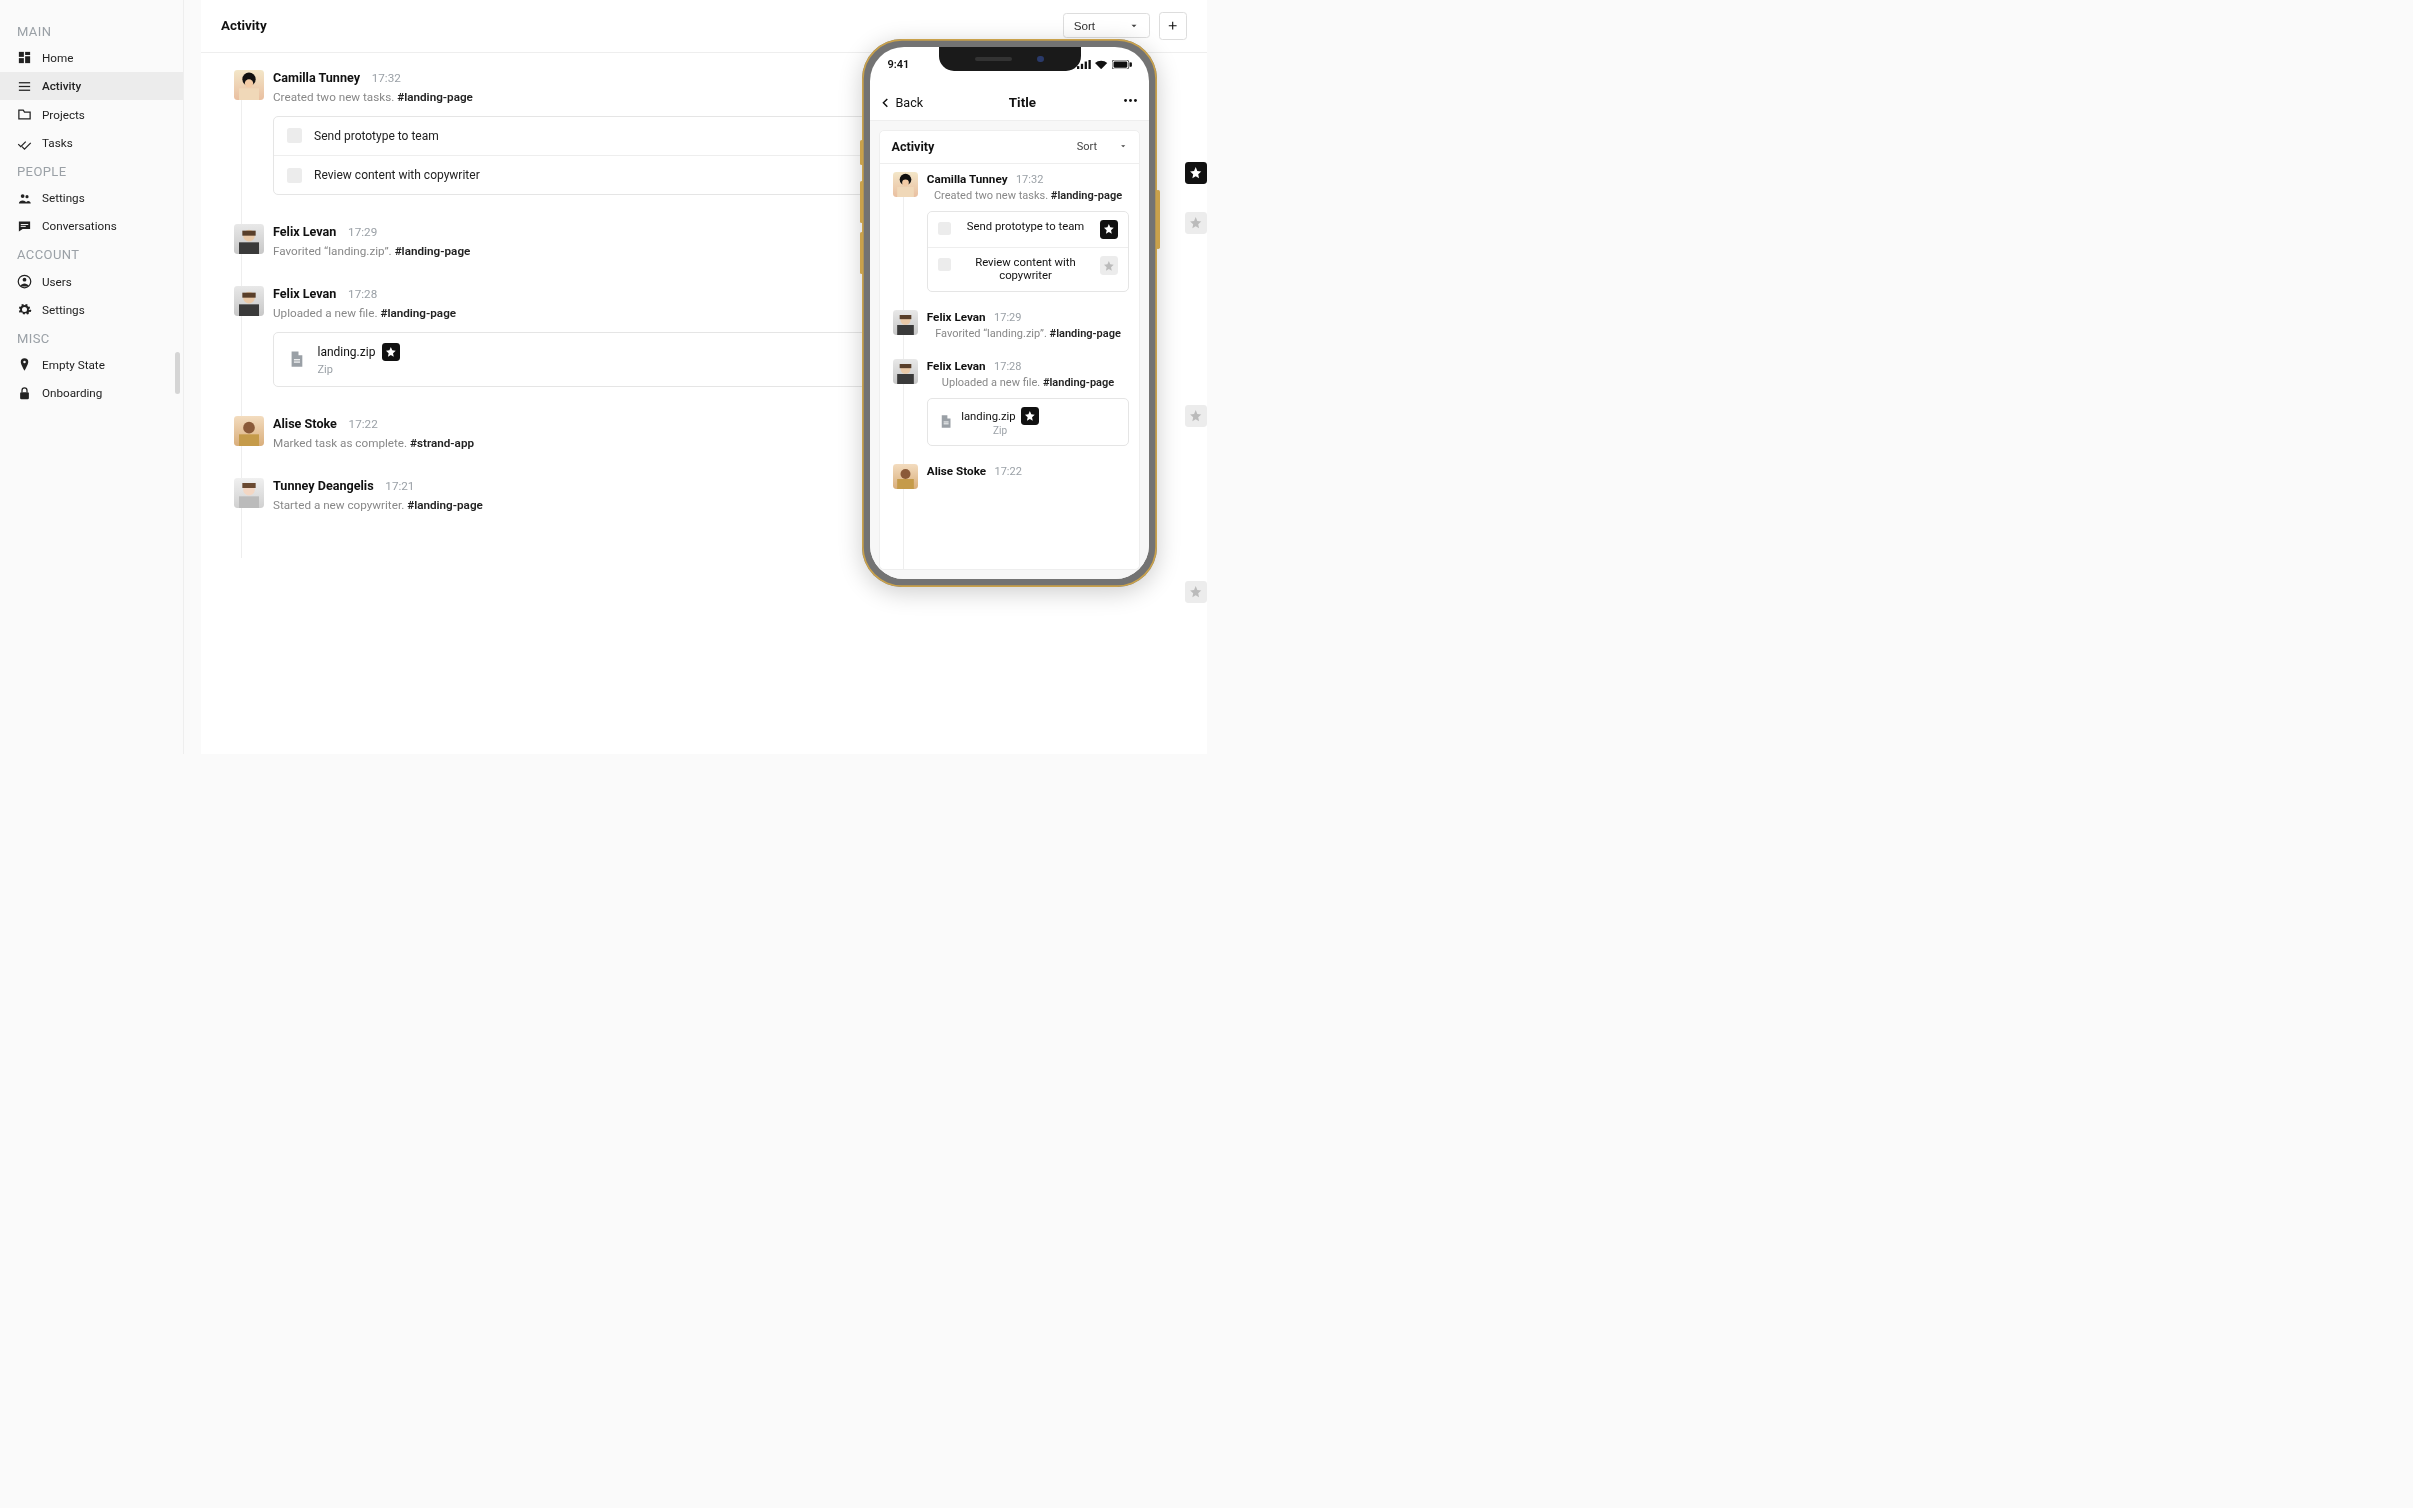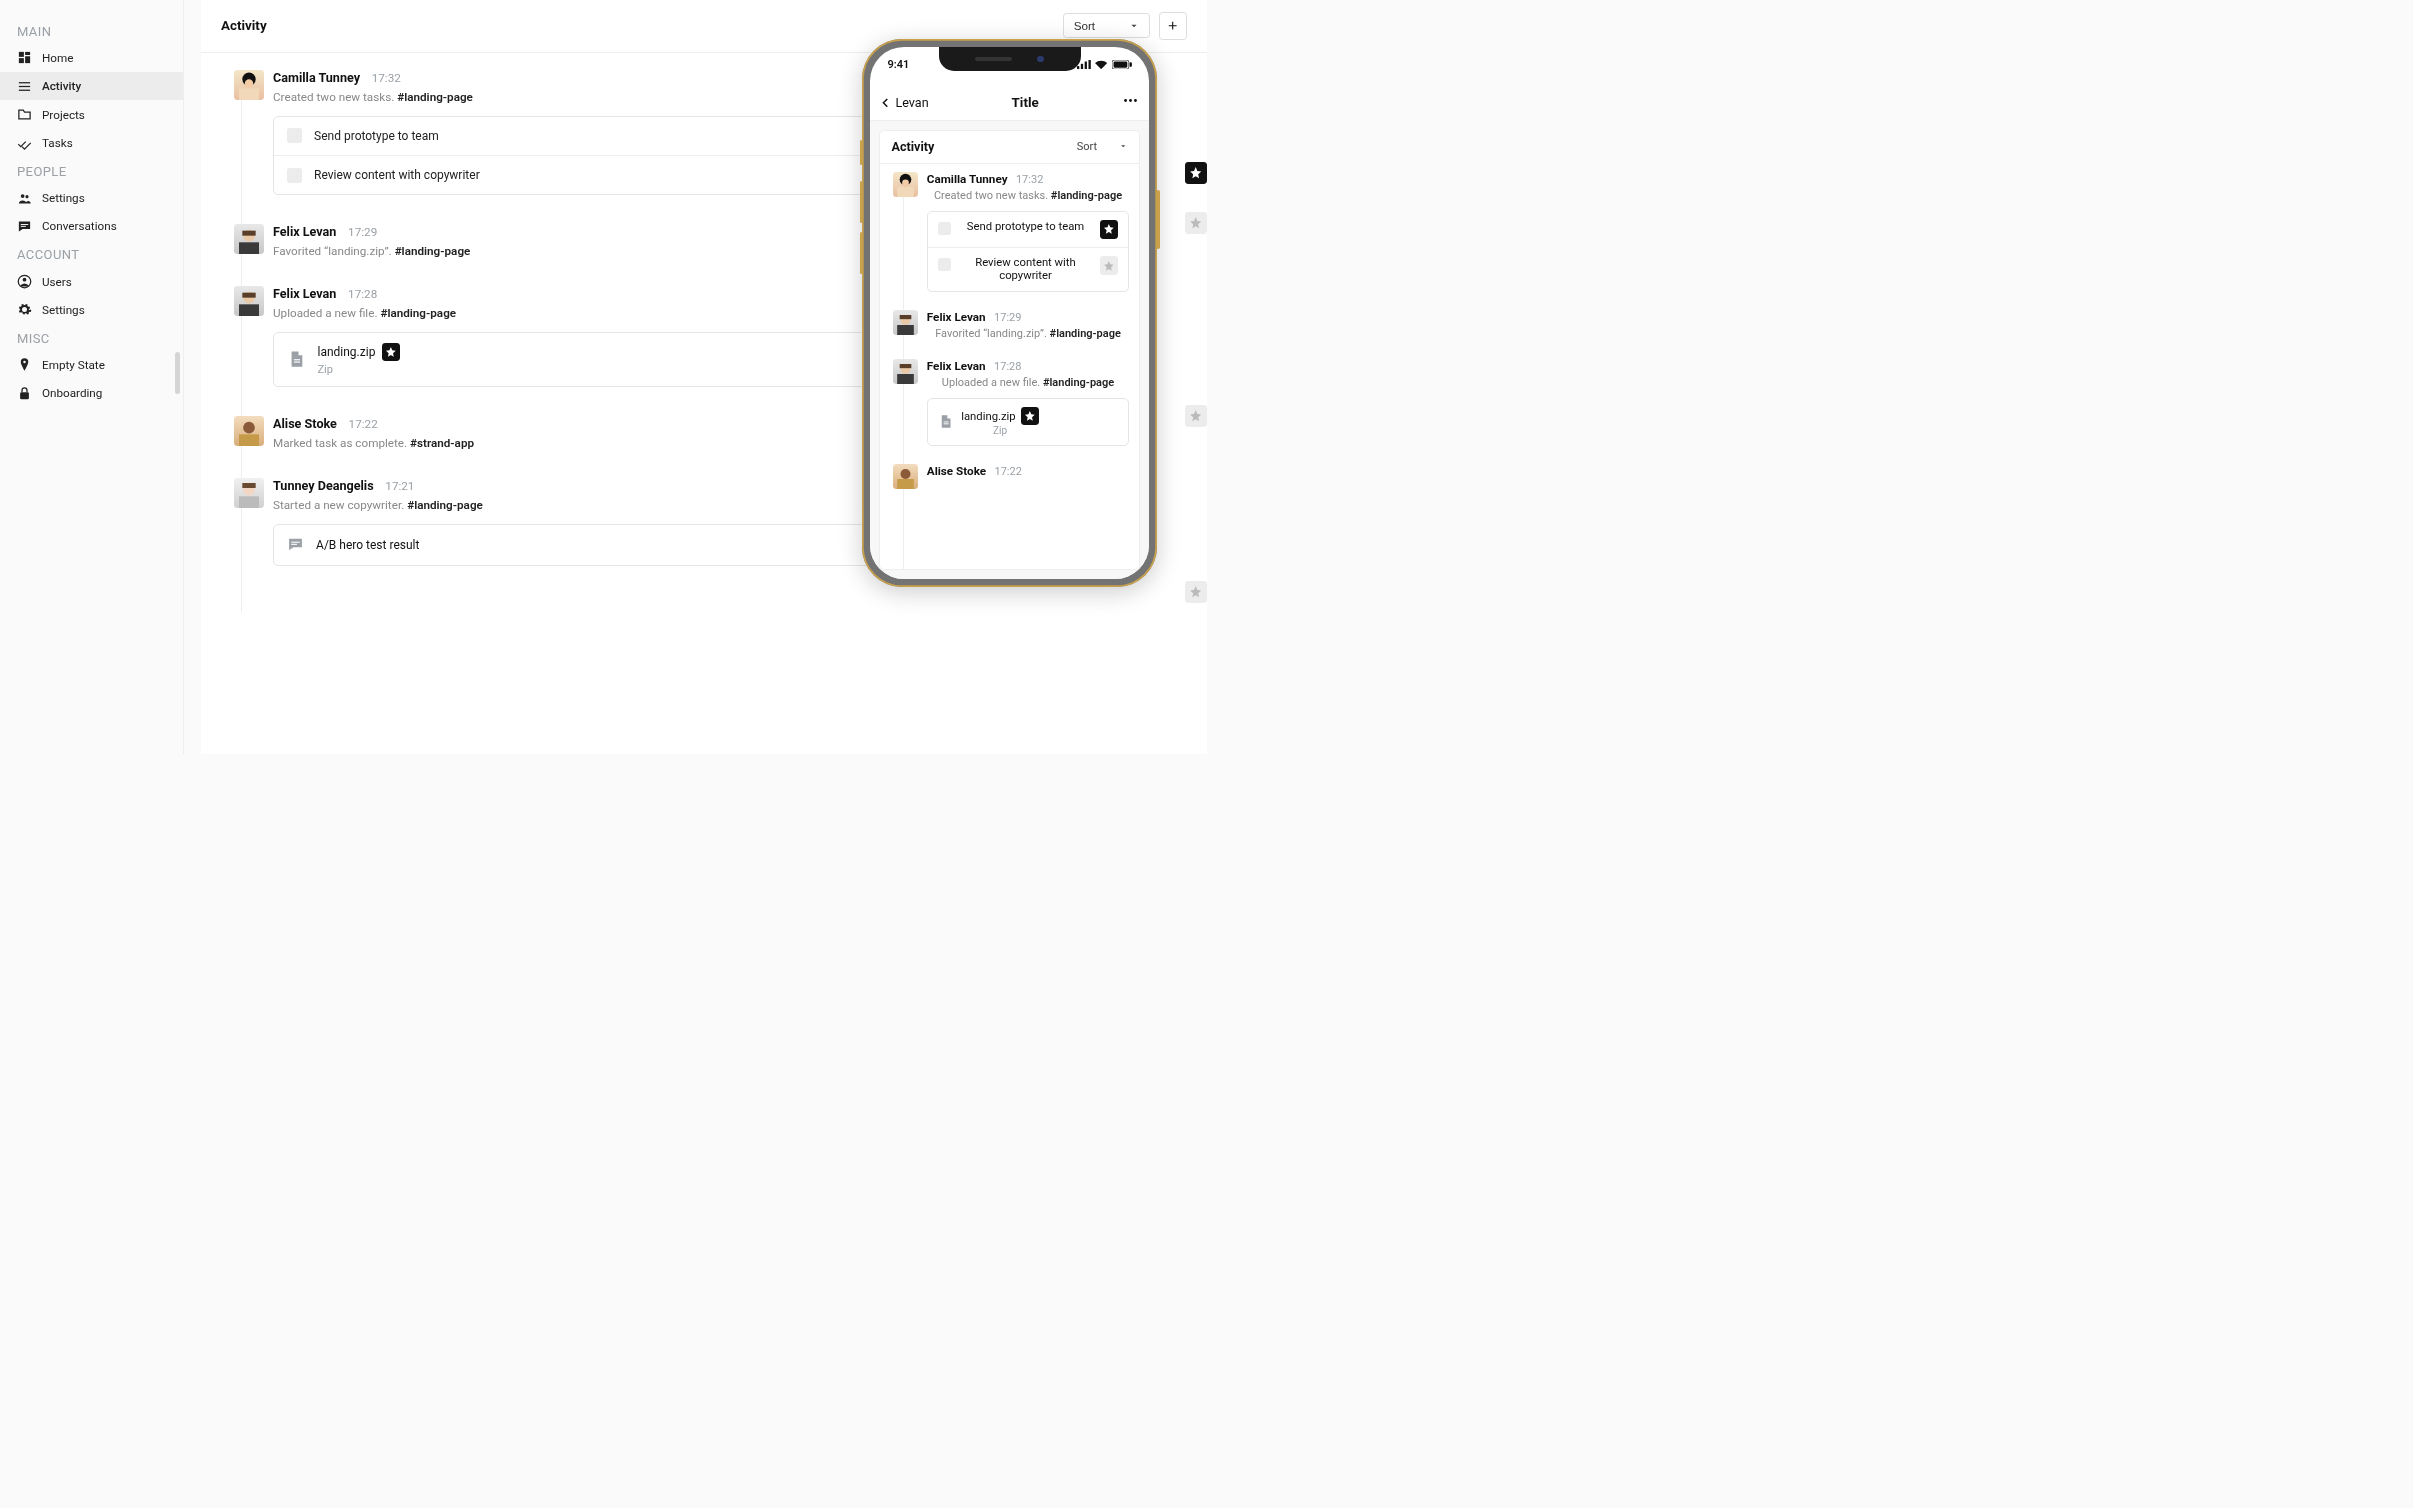--- a/index.html
+++ b/index.html
@@ -477,28 +477,20 @@
             <rect x="6" y="22" width="24" height="14" fill="#bbb"></rect>
           </svg></div>
       <div class="entry-head">
         <span class="entry-name">Tunney Deangelis</span>
         <span class="entry-time">17:21</span>
       </div>
       <div class="entry-sub">
         <span>Started a new copywriter.</span>
         <span class="tag">#landing-page</span>
       </div>
-      <div class="discussion-card">
-        <svg viewBox="0 0 24 24">
-            <path d="M3 4h18v12H9l-6 4z"></path>
-            <rect x="6" y="8" width="12" height="1.5" fill="#fff"></rect>
-            <rect x="6" y="11" width="8" height="1.5" fill="#fff"></rect>
-          </svg>
-        <span>A/B hero test result</span>
-      </div>
     </div>
 
   </div>
 </main>
 
 <div class="phone">
   <div class="phone-btn-side s1"></div>
   <div class="phone-btn-side s2"></div>
   <div class="phone-btn-side s3"></div>
   <div class="phone-btn-side s4"></div>
@@ -527,21 +519,21 @@
             <rect x="23" y="3" width="3" height="6" rx="1.5"></rect>
           </svg>
       </span>
     </div>
 
     <div class="phone-nav">
       <div class="back">
         <svg viewBox="0 0 24 24">
             <path d="M15 4l-8 8 8 8" fill="none" stroke="#111" stroke-width="3"></path>
           </svg>
-        <span>Levan</span>
+        <span>Back</span>
       </div>
       <div class="title">Title</div>
       <div class="more"><svg viewBox="0 0 24 24">
             <circle cx="5" cy="12" r="2"></circle>
             <circle cx="12" cy="12" r="2"></circle>
             <circle cx="19" cy="12" r="2"></circle>
           </svg></div>
     </div>
 
     <div class="phone-body">

